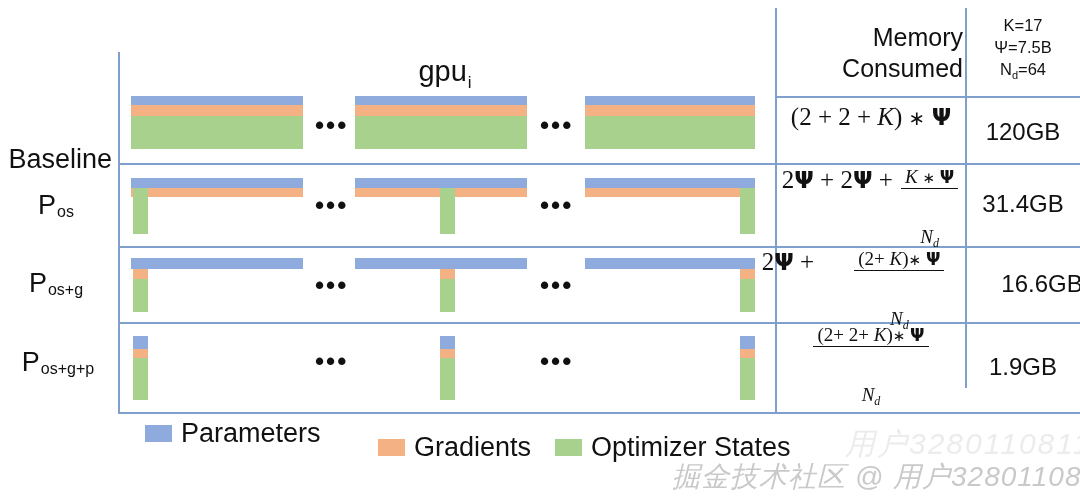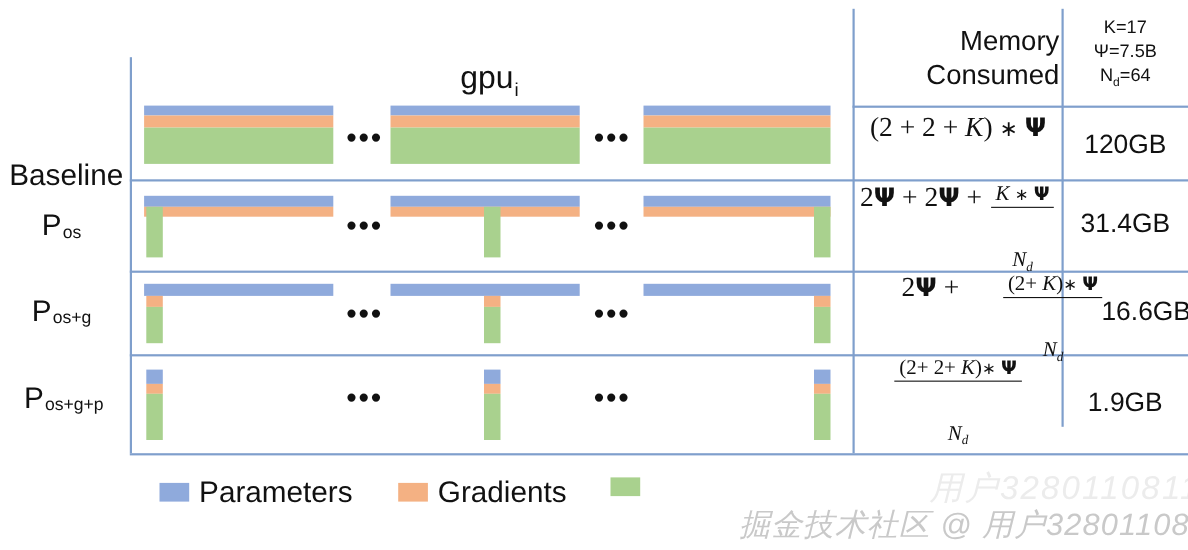--- a/index.html
+++ b/index.html
@@ -202,21 +202,21 @@
 
   <div class="formula" style="left:779px;top:166px;width:184px;height:76px;">
     <span>2<span class="psi">Ψ</span>&nbsp;+&nbsp;2<span class="psi">Ψ</span>&nbsp;+&nbsp;</span>
       <span class="frac">
         <span class="num"><span class="it">K</span> <span style="font-family:'DejaVu Sans',sans-serif;font-size:15px;">∗</span> <span class="psi" style="font-size:17px;">Ψ</span></span>
         <span class="bar"></span>
         <span class="den"><span class="it">N</span><span class="sub it">d</span></span>
       </span>
   </div>
 
-  <div class="formula" style="left:820px;top:248px;width:184px;height:72px;gap:32px;">
+  <div class="formula" style="left:762px;top:248px;width:184px;height:72px;gap:32px;">
     <span>2<span class="psi">Ψ</span>&nbsp;+&nbsp;</span>
       <span class="frac">
         <span class="num">(2+ <span class="it">K</span>)<span style="font-family:'DejaVu Sans',sans-serif;font-size:15px;">∗</span> <span class="psi" style="font-size:17px;">Ψ</span></span>
         <span class="bar"></span>
         <span class="den"><span class="it">N</span><span class="sub it">d</span></span>
       </span>
   </div>
 
   <div class="formula" style="left:779px;top:324px;width:184px;height:86px;">
     <span class="frac">
@@ -224,28 +224,29 @@
         <span class="bar"></span>
         <span class="den"><span class="it">N</span><span class="sub it">d</span></span>
       </span>
   </div>
 
   <div class="memval" style="left:967px;top:103px;width:112px;height:58px;">120GB</div>
   <div class="memval" style="left:967px;top:166px;width:112px;height:76px;">31.4GB</div>
   <div class="memval" style="left:967px;top:248px;width:126px;height:72px;margin-left:12px;">16.6GB</div>
   <div class="memval" style="left:967px;top:324px;width:112px;height:86px;">1.9GB</div>
 
-  <div class="legend" style="left:145px;top:434px;">
+  <div class="legend" style="left:145px;top:420px;">
     <span class="sw" style="background:#8FAADC;"></span>
     <span class="lbl">Parameters</span>
   </div>
-  <div class="legend" style="left:362px;top:434px;">
+  <div class="legend" style="left:378px;top:434px;">
     <span class="sw" style="background:#F4B183;"></span>
     <span class="lbl">Gradients</span>
   </div>
   <div class="legend" style="left:555px;top:434px;">
     <span class="sw" style="background:#A9D18E;"></span>
+    <span class="lbl">Optimizer States</span>
   </div>
 
   <div class="wm2" style="left:845px;top:424px;">用户32801108110</div>
   <div class="wm" style="left:672px;top:458px;">掘金技术社区 @ 用户32801108110</div>
 
 </div>
 
 </body></html>

